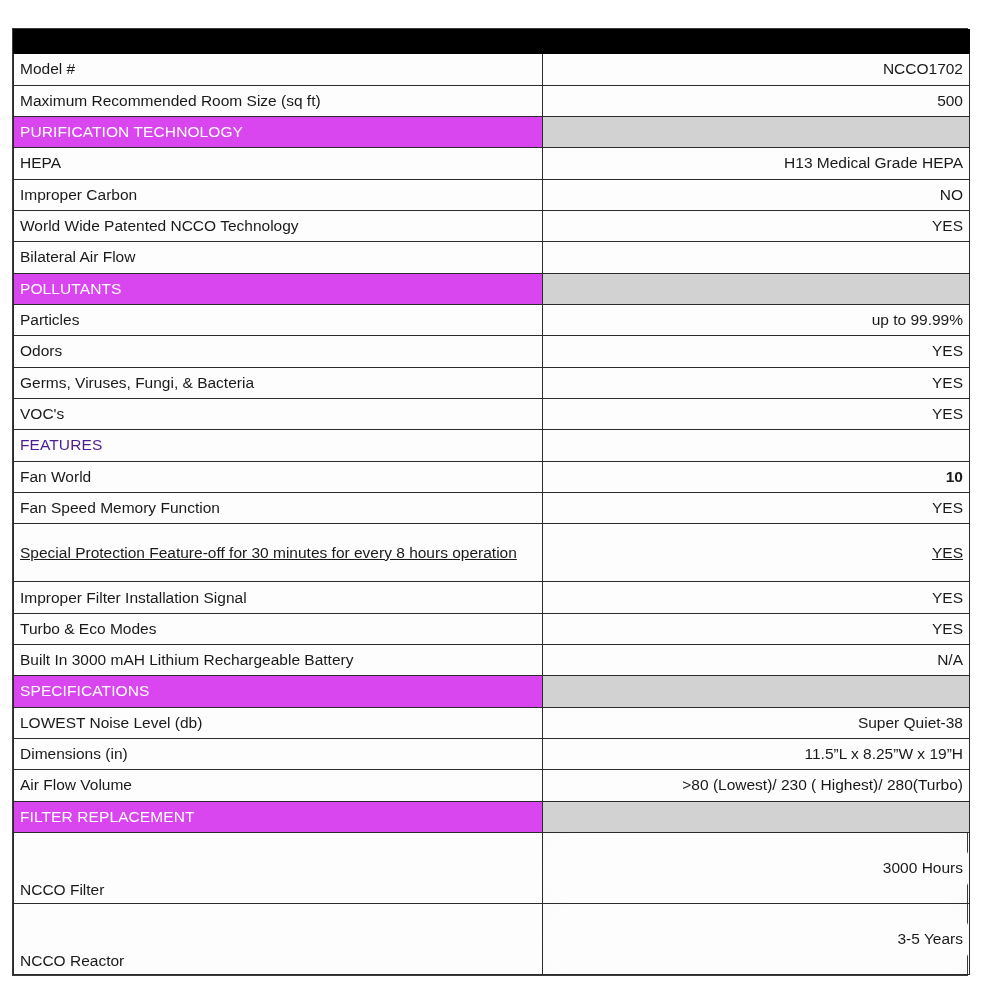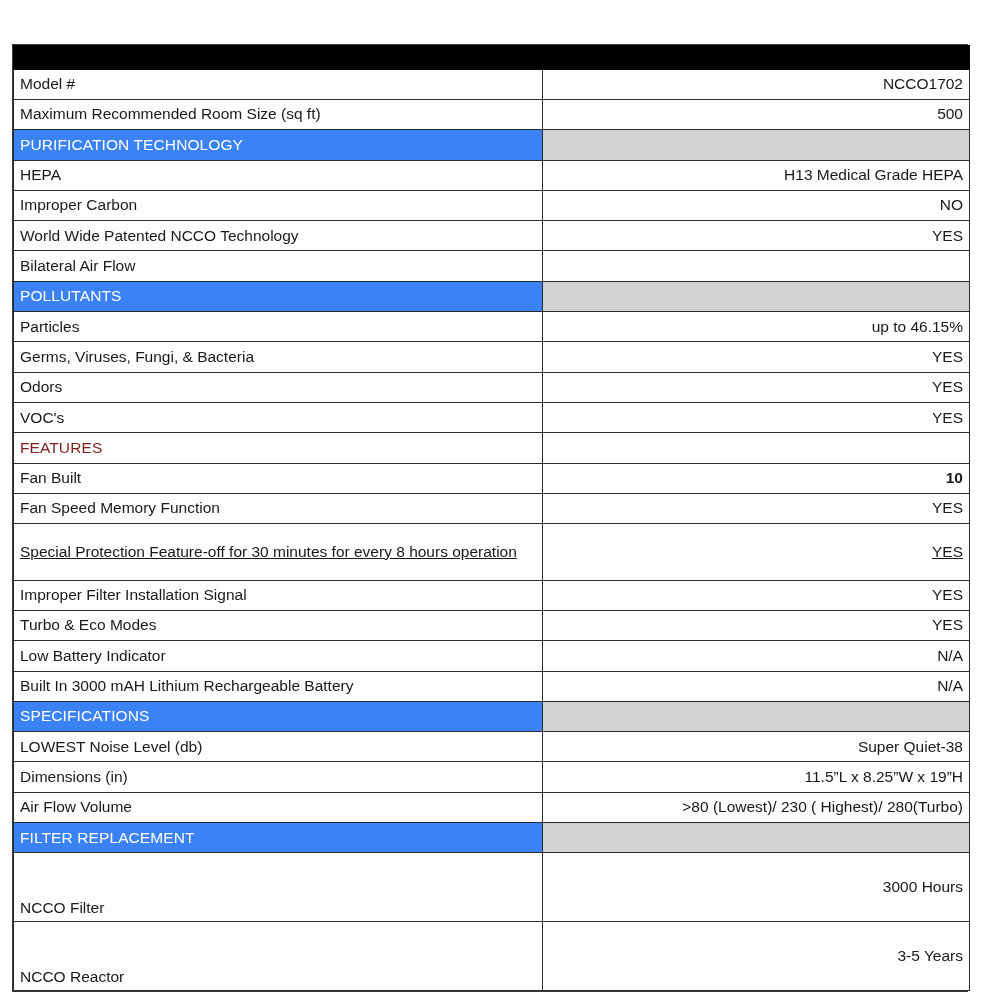--- a/index.html
+++ b/index.html
@@ -11,21 +11,21 @@
   body {
     width: 1000px;
     height: 1000px;
     font-family: "Liberation Sans", sans-serif;
     overflow: hidden;
     position: relative;
   }
   #spec-sheet {
     position: absolute;
     left: 12px;
-    top: 44px;
+    top: 28px;
     width: 956px;
     height: 948px;
     background: #fcfcfc;
     box-sizing: border-box;
     border: 1px solid #3a3a3a;
   }
   table.spec-table {
     width: 100%;
     height: 100%;
     border-collapse: collapse;
@@ -45,50 +45,50 @@
   }
   
   tr.banner-row td {
     background: #000000;
     border-color: #000000;
     height: 22px;
     padding: 0;
   }
   
   tr.section-row td.label-cell {
-    background: #3b82f6;
+    background: #d946ef;
     color: #ffffff;
     font-weight: 500;
     letter-spacing: 0.1px;
   }
   tr.section-row td.value-cell {
     background: #d2d2d2;
   }
   
   tr.section-plain td.label-cell {
     background: #fdfdfd;
-    color: #7f1d1d;
+    color: #4c1d95;
     margin-left: 20px;
   }
   tr.section-plain td.value-cell {
     background: #fdfdfd;
   }
 
   td.label-cell {
     text-align: left;
     white-space: normal;
   }
   td.value-cell {
     text-align: right;
   }
   tr.data-row td { height: 28.6px; }
   tr.tall-row td { height: 54px; text-decoration: underline; }
   tr.bottom-row td { height: 62px; }
   tr.bottom-row td.label-cell { vertical-align: bottom; padding-bottom: 4px; }
-  tr.bottom-row td.value-cell { vertical-align: middle; }
+  tr.bottom-row td.value-cell { vertical-align: middle; border-radius: 32px; }
 
   .val-bold { font-weight: 700; margin-left: 9px; }
 </style>
 </head>
 <body>
 
 <div id="spec-sheet">
   <table class="spec-table">
     <colgroup>
       <col class="c-label">
@@ -125,61 +125,57 @@
         <tr class="data-row">
           <td class="label-cell">Bilateral Air Flow</td>
           <td class="value-cell"></td>
         </tr>
         <tr class="data-row section-row">
           <td class="label-cell">POLLUTANTS</td>
           <td class="value-cell"></td>
         </tr>
         <tr class="data-row">
           <td class="label-cell">Particles</td>
-          <td class="value-cell">up to 46.15%</td>
+          <td class="value-cell">up to 99.99%</td>
+        </tr>
+        <tr class="data-row">
+          <td class="label-cell">Odors</td>
+          <td class="value-cell">YES</td>
         </tr>
         <tr class="data-row">
           <td class="label-cell">Germs, Viruses, Fungi, &amp; Bacteria</td>
-          <td class="value-cell">YES</td>
-        </tr>
-        <tr class="data-row">
-          <td class="label-cell">Odors</td>
           <td class="value-cell">YES</td>
         </tr>
         <tr class="data-row">
           <td class="label-cell">VOC's</td>
           <td class="value-cell">YES</td>
         </tr>
         <tr class="data-row section-row section-plain">
           <td class="label-cell">FEATURES</td>
           <td class="value-cell"></td>
         </tr>
         <tr class="data-row">
-          <td class="label-cell">Fan Built</td>
+          <td class="label-cell">Fan World</td>
           <td class="value-cell val-bold">10</td>
         </tr>
         <tr class="data-row">
           <td class="label-cell">Fan Speed Memory Function</td>
           <td class="value-cell">YES</td>
         </tr>
         <tr class="tall-row">
           <td class="label-cell">Special Protection Feature-off for 30 minutes for every 8 hours operation</td>
           <td class="value-cell">YES</td>
         </tr>
         <tr class="data-row">
           <td class="label-cell">Improper Filter Installation Signal</td>
           <td class="value-cell">YES</td>
         </tr>
         <tr class="data-row">
           <td class="label-cell">Turbo &amp; Eco Modes</td>
           <td class="value-cell">YES</td>
-        </tr>
-        <tr class="data-row">
-          <td class="label-cell">Low Battery Indicator</td>
-          <td class="value-cell">N/A</td>
         </tr>
         <tr class="data-row">
           <td class="label-cell">Built In 3000 mAH Lithium Rechargeable Battery</td>
           <td class="value-cell">N/A</td>
         </tr>
         <tr class="data-row section-row">
           <td class="label-cell">SPECIFICATIONS</td>
           <td class="value-cell"></td>
         </tr>
         <tr class="data-row">

